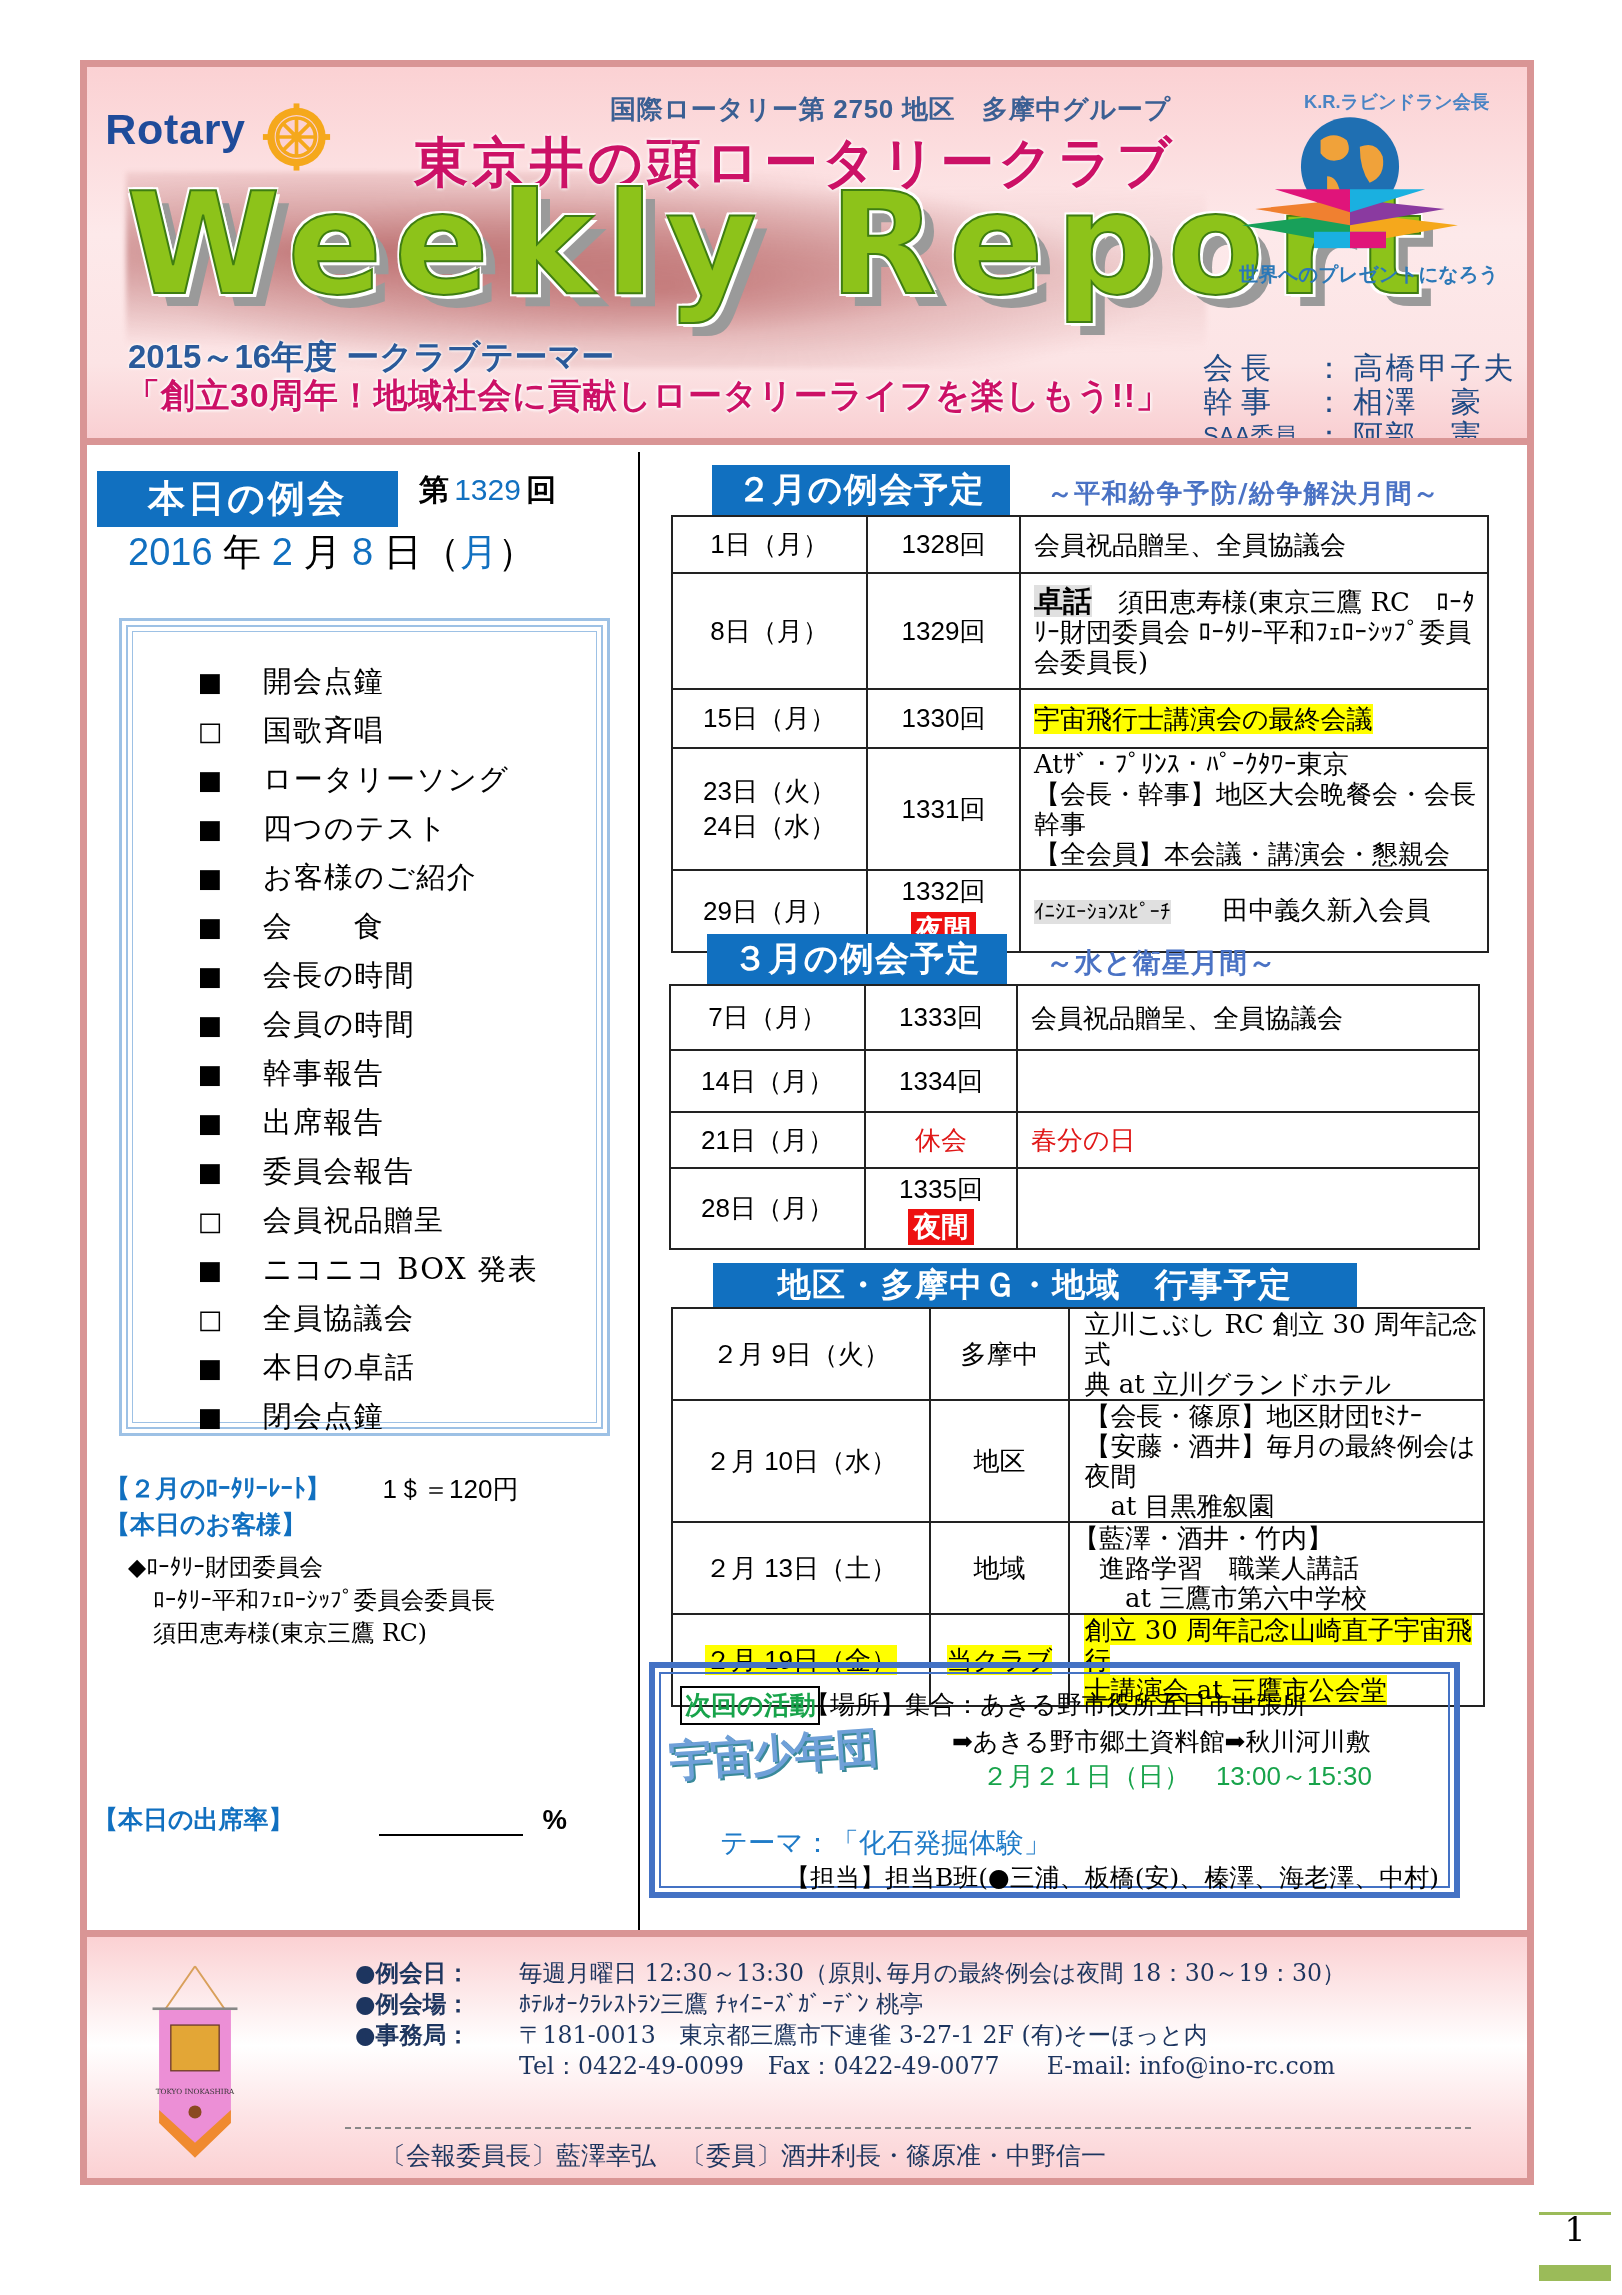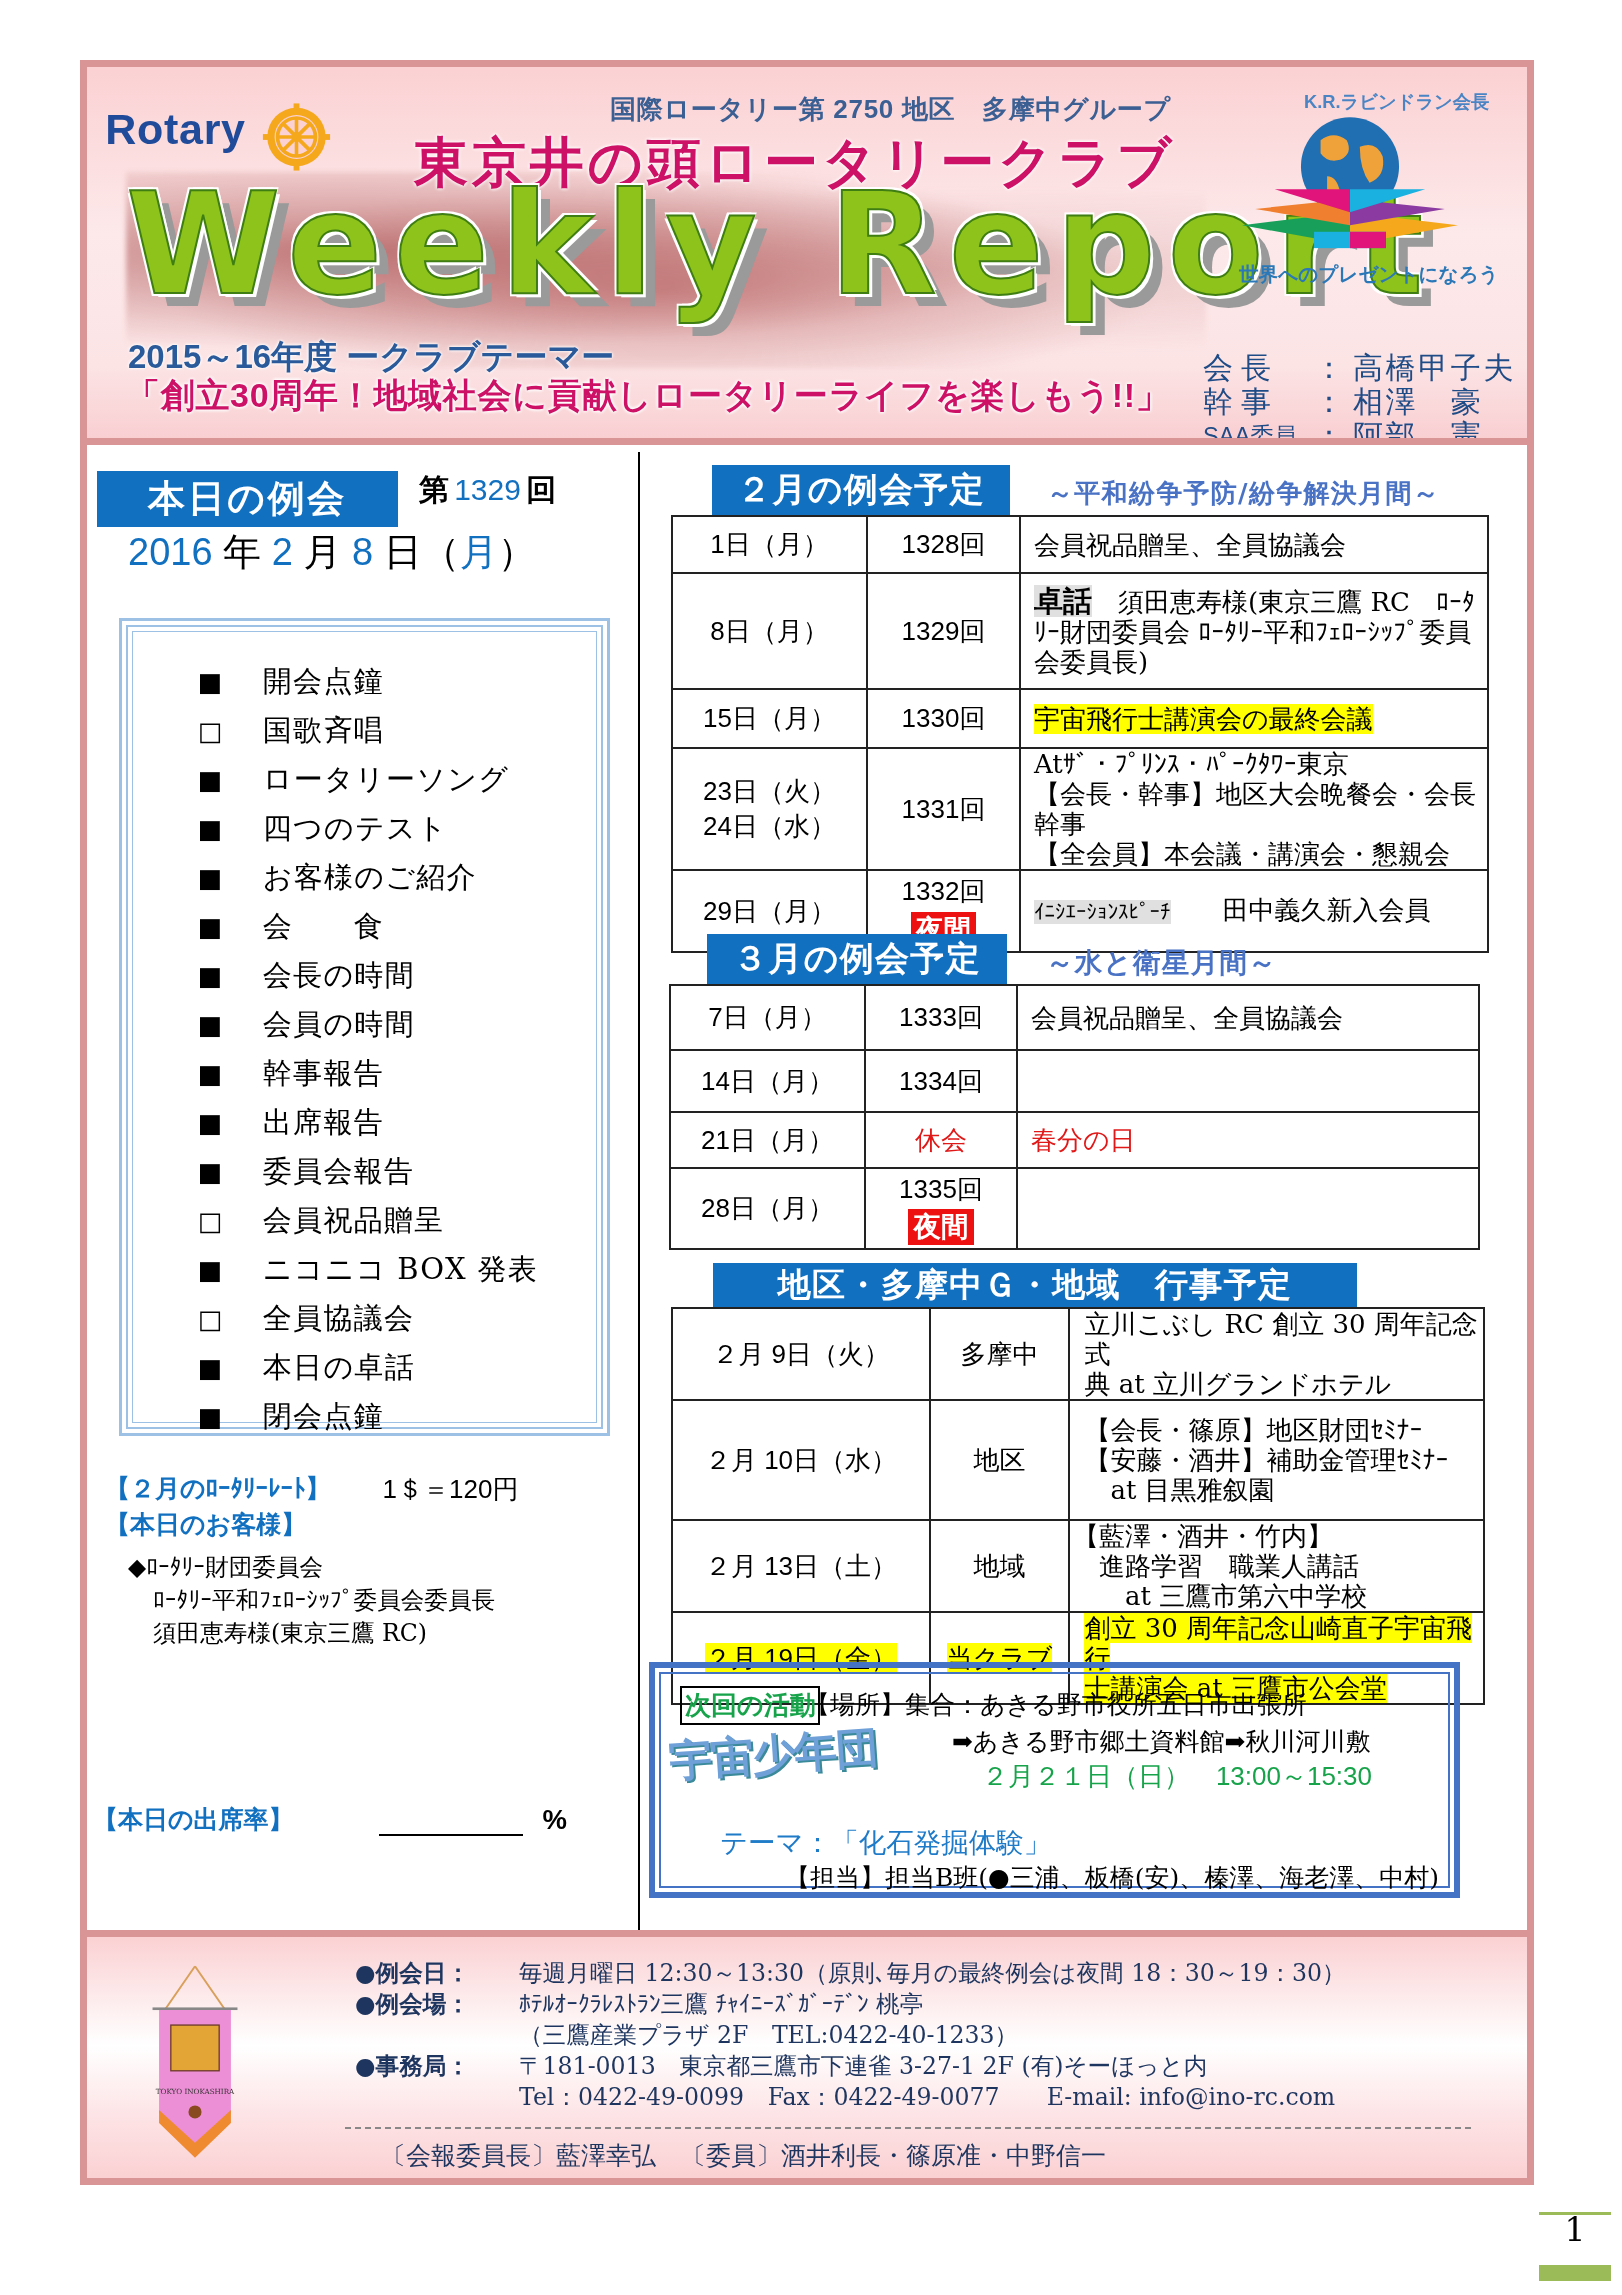--- a/index.html
+++ b/index.html
@@ -433,21 +433,21 @@
     <td class="c-desc small" style="padding-left:14.4px;">
           <div>立川こぶし RC 創立 30 周年記念式</div>
           <div>典 at 立川グランドホテル</div>
         </td>
   </tr>
   <tr style="height:120px;">
     <td class="c-date">２月 10日（水）</td>
     <td class="c-no" style="font-family:'DejaVu Serif',serif;">地区</td>
     <td class="c-desc small" style="padding-left:14.4px;">
           <div>【会長・篠原】地区財団ｾﾐﾅｰ</div>
-          <div>【安藤・酒井】補助金管理ｾﾐﾅｰ</div>
+          <div>【安藤・酒井】毎月の最終例会は夜間</div>
           <div>　at 目黒雅叙園</div>
         </td>
   </tr>
   <tr style="height:92px;">
     <td class="c-date">２月 13日（土）</td>
     <td class="c-no" style="font-family:'DejaVu Serif',serif;">地域</td>
     <td class="c-desc small" style="padding-left:3px;">
           <div>【藍澤・酒井・竹内】</div>
           <div>　進路学習　職業人講話</div>
           <div>　　at 三鷹市第六中学校</div>
@@ -489,24 +489,20 @@
   <div class="abs footer-info">
     <div class="row">
         <span class="lbl">●例会日：</span>
         <span>毎週月曜日 12:30～13:30（原則､毎月の最終例会は夜間 18：30～19：30）</span>
       </div>
     <div class="row">
         <span class="lbl">●例会場：</span>
         <span>ﾎﾃﾙｵｰｸﾗﾚｽﾄﾗﾝ三鷹 ﾁｬｲﾆｰｽﾞｶﾞｰﾃﾞﾝ 桃亭</span>
       </div>
     <div class="row">
-        <span class="lbl"></span>
-        <span>（三鷹産業プラザ 2F　TEL:0422-40-1233）</span>
-      </div>
-    <div class="row">
         <span class="lbl">●事務局：</span>
         <span>〒181-0013　東京都三鷹市下連雀 3-27-1 2F (有)そーほっと内</span>
       </div>
     <div class="row">
         <span class="lbl"></span>
         <span>Tel：0422-49-0099　Fax：0422-49-0077　　E-mail: info@ino-rc.com</span>
       </div>
   </div>
   <div class="abs footer-dash"></div>
   <div class="abs footer-editors">〔会報委員長〕藍澤幸弘　〔委員〕酒井利長・篠原准・中野信一</div>

